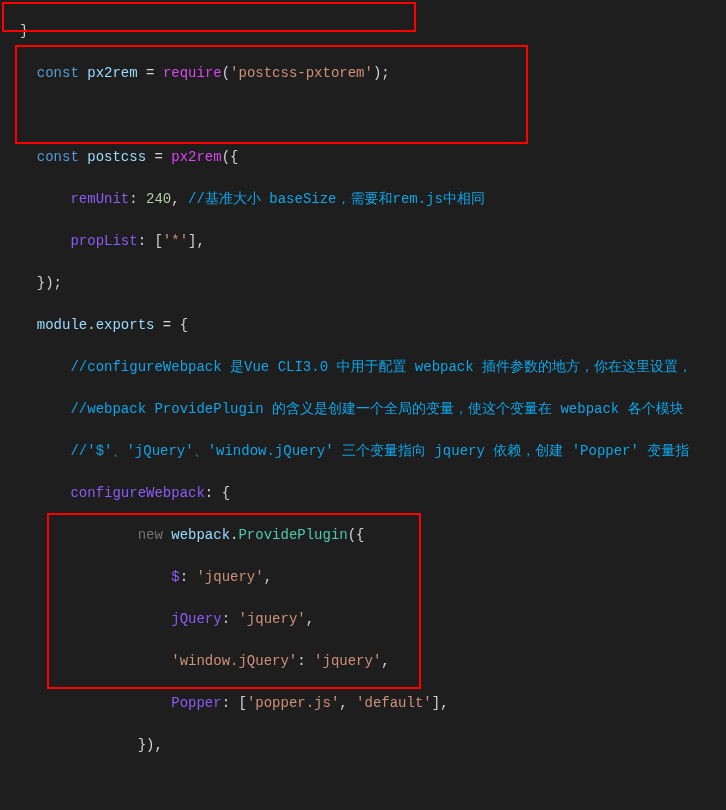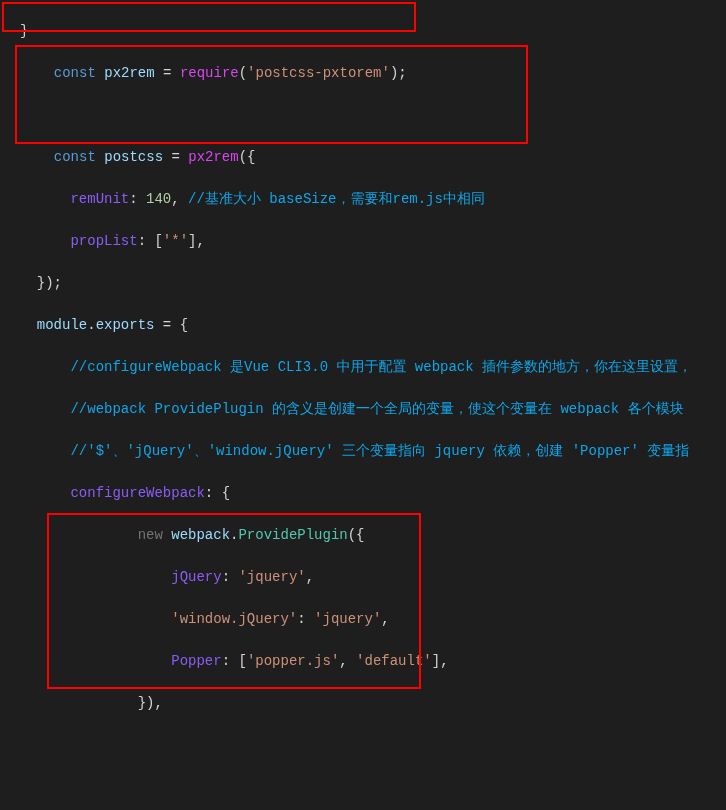--- a/index.html
+++ b/index.html
@@ -12,21 +12,21 @@
     color: #d4d4d4;
     width: 726px;
     overflow: hidden;
   }
   .code-container {
     padding: 0 5px 5px 20px;
     white-space: pre;
   }
   .line { display: block; }
   .kw { color: #737373; }
-  .const { color: #569cd6; margin-left: 17px; }
+  .const { color: #569cd6; }
   .var { color: #9cdcfe; }
   .fn { color: #d946ef; }
   .str { color: #ce9178; }
   .num { color: #b5cea8; }
   .comment { color: #0ea5e9; }
   .prop { color: #8b5cf6; text-align: center; }
   .type { color: #4ec9b0; }
   .punct { color: #d4d4d4; }
   .highlight-box {
     border: 2px solid #ff0000;
@@ -66,29 +66,30 @@
 <div class="wrapper">
 <div class="highlight-box box1"></div>
 <div class="highlight-box box2"></div>
 <div class="highlight-box box3"></div>
 
 <div class="code-container">
 <span class="line"><span class="punct">}</span></span>
 <span class="line">  <span class="const">const</span> <span class="var">px2rem</span><span class="punct"> = </span><span class="fn">require</span><span class="punct">(</span><span class="str">'postcss-pxtorem'</span><span class="punct">);</span></span>
 <span class="line"> </span>
 <span class="line">  <span class="const">const</span> <span class="var">postcss</span><span class="punct"> = </span><span class="fn">px2rem</span><span class="punct">({</span></span>
-<span class="line">      <span class="prop">remUnit</span><span class="punct">: </span><span class="num">140</span><span class="punct">, </span><span class="comment">//基准大小 baseSize，需要和rem.js中相同</span></span>
+<span class="line">      <span class="prop">remUnit</span><span class="punct">: </span><span class="num">240</span><span class="punct">, </span><span class="comment">//基准大小 baseSize，需要和rem.js中相同</span></span>
 <span class="line">      <span class="prop">propList</span><span class="punct">: [</span><span class="str">'*'</span><span class="punct">],</span></span>
 <span class="line">  <span class="punct">});</span></span>
 <span class="line">  <span class="var">module</span><span class="punct">.</span><span class="var">exports</span><span class="punct"> = {</span></span>
 <span class="line">      <span class="comment">//configureWebpack 是Vue CLI3.0 中用于配置 webpack 插件参数的地方，你在这里设置，</span></span>
 <span class="line">      <span class="comment">//webpack ProvidePlugin 的含义是创建一个全局的变量，使这个变量在 webpack 各个模块</span></span>
 <span class="line">      <span class="comment">//'$'、'jQuery'、'window.jQuery' 三个变量指向 jquery 依赖，创建 'Popper' 变量指</span></span>
 <span class="line">      <span class="prop">configureWebpack</span><span class="punct">: {</span></span>
 <span class="line">              <span class="kw">new</span> <span class="var">webpack</span><span class="punct">.</span><span class="type">ProvidePlugin</span><span class="punct">({</span></span>
+<span class="line">                  <span class="prop">$</span><span class="punct">: </span><span class="str">'jquery'</span><span class="punct">,</span></span>
 <span class="line">                  <span class="prop">jQuery</span><span class="punct">: </span><span class="str">'jquery'</span><span class="punct">,</span></span>
 <span class="line">                  <span class="str">'window.jQuery'</span><span class="punct">: </span><span class="str">'jquery'</span><span class="punct">,</span></span>
 <span class="line">                  <span class="prop">Popper</span><span class="punct">: [</span><span class="str">'popper.js'</span><span class="punct">, </span><span class="str">'default'</span><span class="punct">],</span></span>
 <span class="line">              <span class="punct">}),</span></span>
 
 
 
 
 
 

